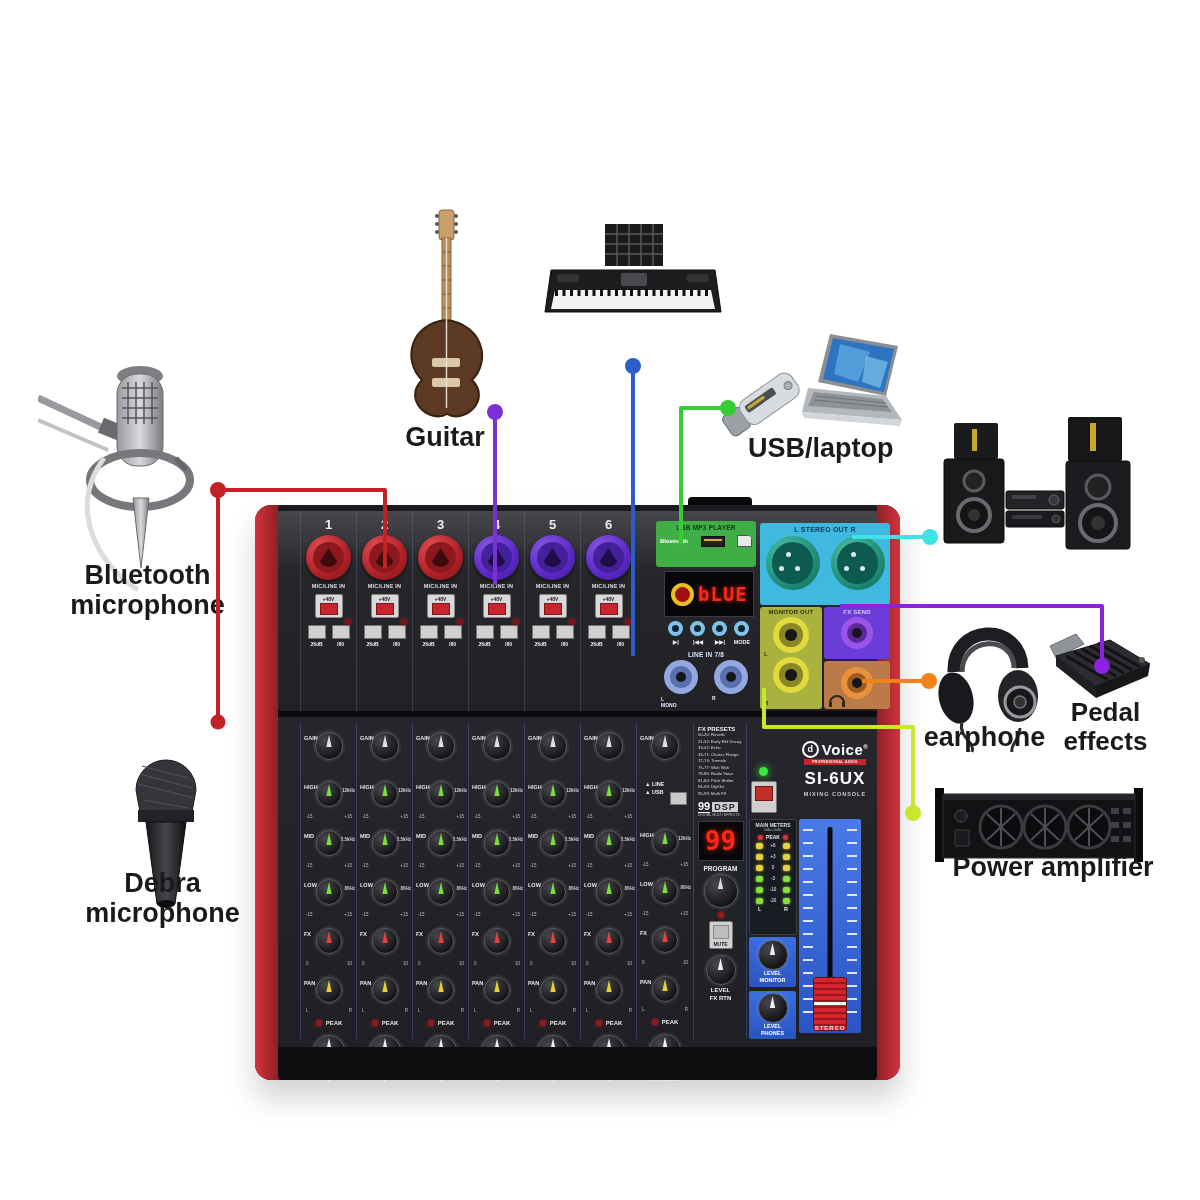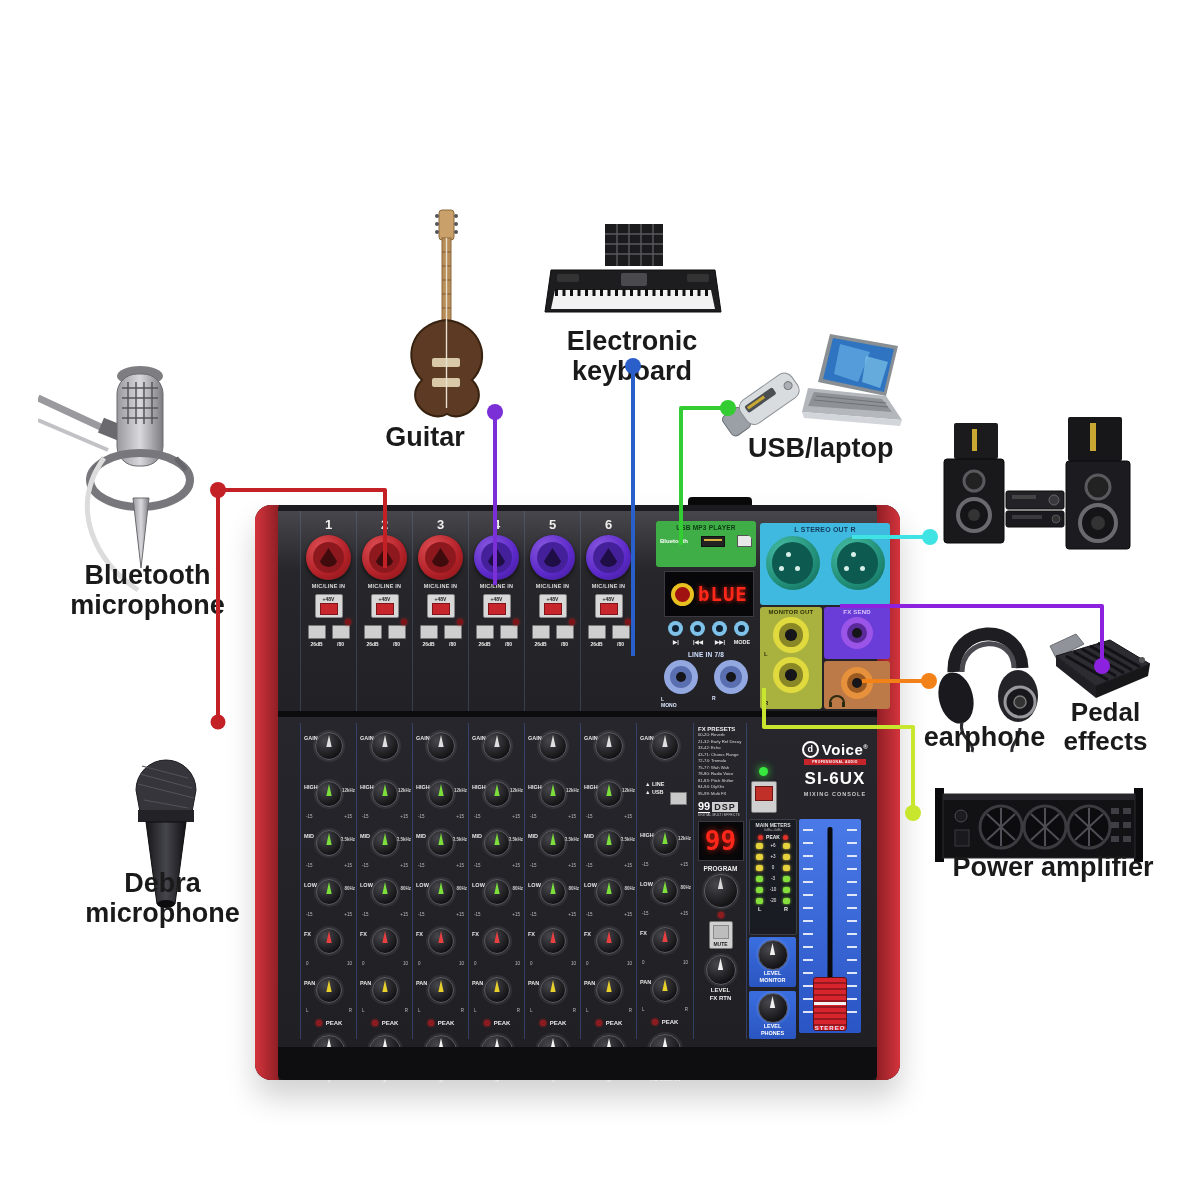--- a/index.html
+++ b/index.html
@@ -333,22 +333,21 @@
   </svg>
 
   <div class="abs lbl" style="left:55px;top:560px;width:185px;font-size:27px">
     <div>Bluetooth</div>
     <div>microphone</div>
   </div>
   <div class="abs lbl" style="left:70px;top:868px;width:185px;font-size:27px">
     <div>Debra</div>
     <div>microphone</div>
   </div>
-  <div class="abs lbl" style="left:370px;top:422px;width:110px;font-size:27px">Guitar</div>
-  <div class="abs lbl" style="left:512px;top:326px;width:240px;font-size:27px">Electronic keyboard</div>
+  <div class="abs lbl" style="left:390px;top:422px;width:110px;font-size:27px">Guitar</div>
   <div class="abs lbl" style="left:748px;top:433px;width:145px;font-size:27px">USB/laptop</div>
   <div class="abs lbl" style="left:922px;top:722px;width:125px;font-size:27px">earphone</div>
   <div class="abs lbl" style="left:948px;top:852px;width:210px;font-size:27px">Power amplifier</div>
   <div class="abs lbl" style="left:1028px;top:698px;width:155px;font-size:26px">Pedal effects</div>
 
   <div class="abs" id="handle"></div>
   <div class="abs" id="mixer">
     <div class="rail l"></div>
     <div class="rail r"></div>
     <div id="face">

